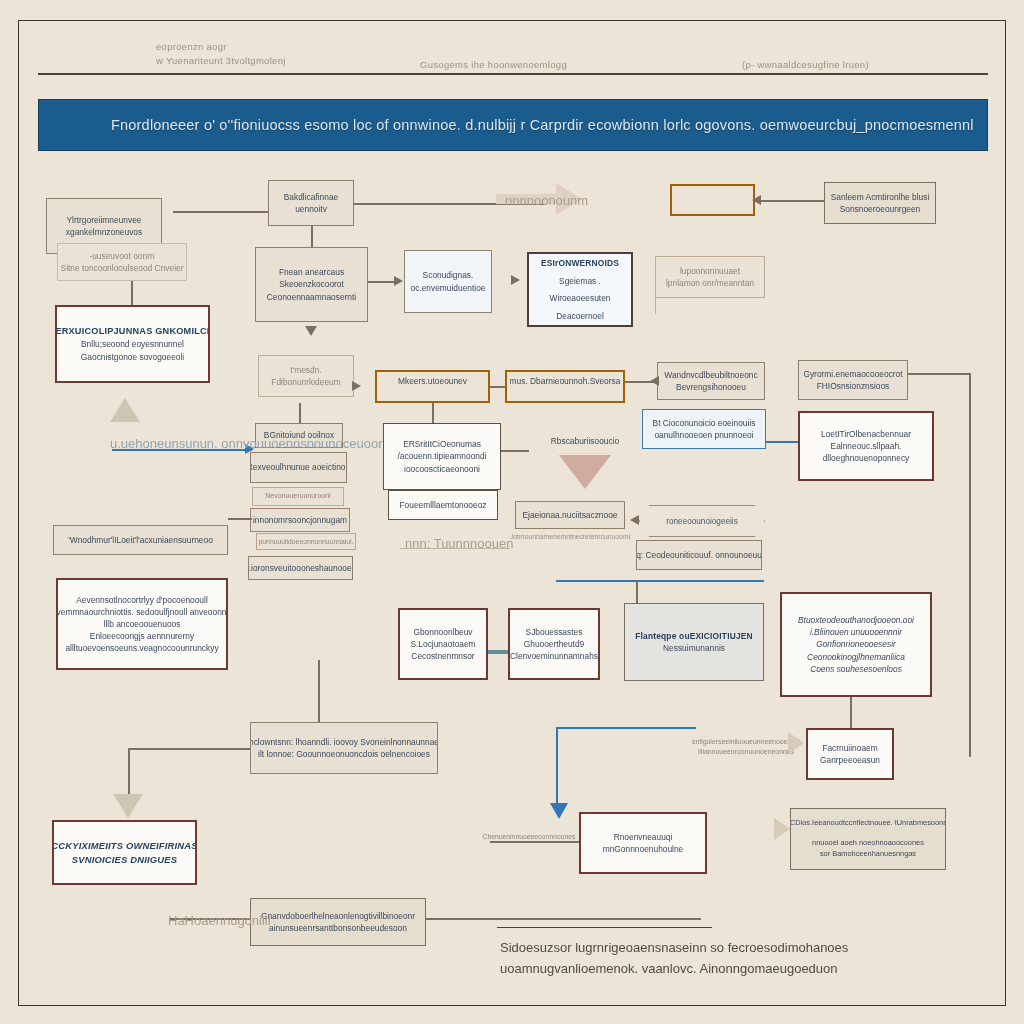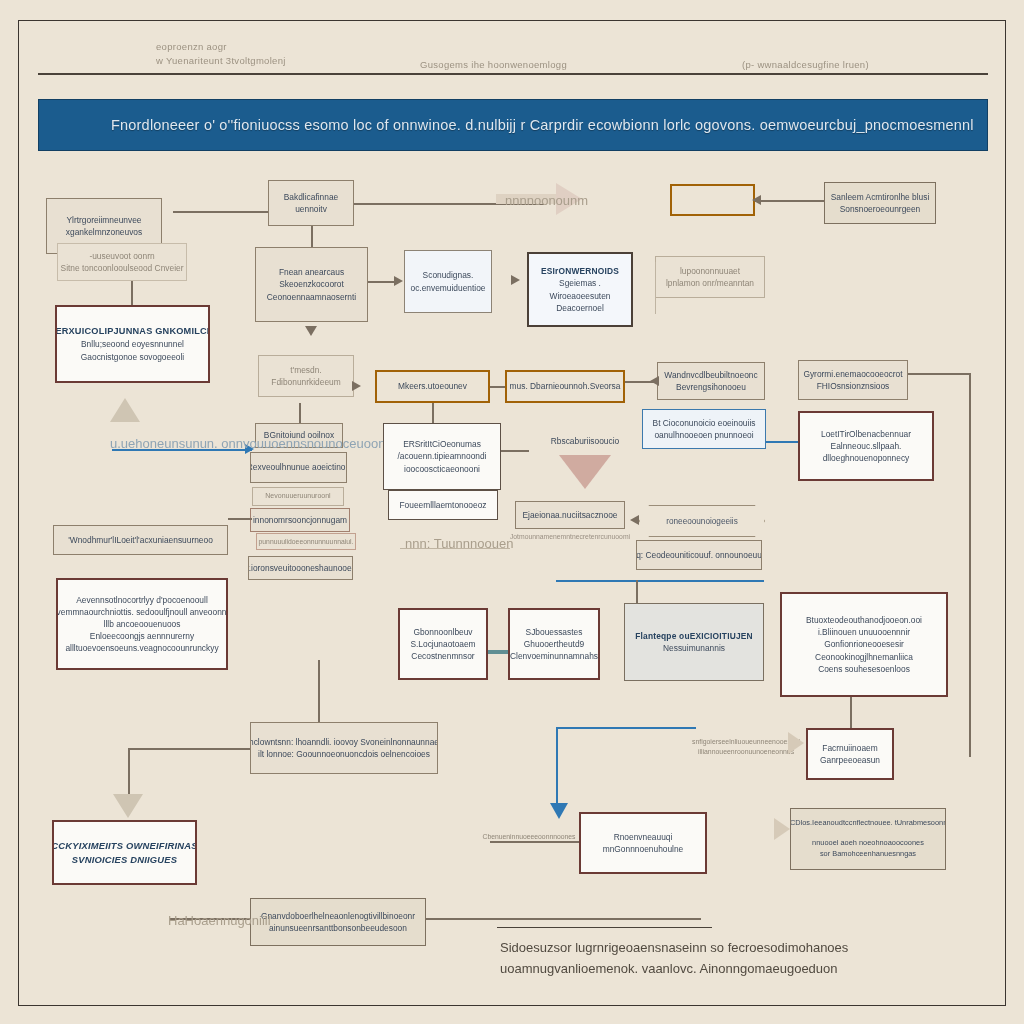--- a/index.html
+++ b/index.html
@@ -61,21 +61,21 @@
     overflow:hidden;
   }
   .node .ln{display:block;white-space:nowrap;}
   .node .ln.b{font-weight:bold;color:#26425f;letter-spacing:.2px;}
   .tan{background:#e8e0d2;border:1.6px solid #8d7f6c;}
   .tan2{background:#e5ddcd;border:1.6px solid #7d705f;}
   .white{background:#fbfaf7;border:2px solid #6b3a35;}
   .gray{background:#e3e3df;border:1.8px solid #7a6f60;}
   .bluish{background:#f2f5f9;border:1.5px solid #8d8375;}
   .blueline{background:#eef3f8;border:1.6px solid #3c79ad;}
-  .darkb{background:#ece4d6;border:2px solid #a16207;}
+  .darkb{background:#ece4d6;border:2px solid #a16207;justify-content:space-between;}
   .faint{background:#eae2d4;border:1.2px solid #b9ad9a;color:#8b8274;}
   .faint .ln{color:#8f8678;}
   
   .ln-h,.ln-v{position:absolute;background:#7b6f61;}
   .ln-h{height:1.6px;}
   .ln-v{width:1.6px;}
   .ln-h.blue,.ln-v.blue{background:#2f78b4;}
   .ln-h.blue{height:2.4px;}
   .ln-v.blue{width:2.4px;}
   .ln-h.faintc,.ln-v.faintc{background:#bfb4a2;height:1.2px;}
@@ -330,21 +330,21 @@
   </div>
   <div class="ln-h" style="left:488px;top:650px;width:20px;background:#5f8e93;height:4px;"></div>
 
   <div class="node gray" style="left:624px;top:603px;width:140px;height:78px;">
     <span class="ln b">Flanteqpe ouEXICIOITIUJEN</span>
     <span class="ln">Nessuimunannis</span>
   </div>
   <div class="ln-h blue" style="left:556px;top:580px;width:208px;"></div>
   <div class="ln-v" style="left:636px;top:580px;height:23px;"></div>
 
-  <div class="node white" style="left:780px;top:592px;width:168px;height:105px;">
+  <div class="node white" style="left:780px;top:592px;width:152px;height:105px;font-style:italic;">
     <span class="ln">Btuoxteodeouthanodjooeon.ooi</span>
     <span class="ln">i.Bliinouen unuuooennnir</span>
     <span class="ln">Gonfionrioneooesesir</span>
     <span class="ln">Ceonookinogjlhnemanliica</span>
     <span class="ln">Coens souhesesoenloos</span>
   </div>
 
   <div class="node white" style="left:806px;top:728px;width:88px;height:52px;">
     <span class="ln">Facrnuiinoaem</span>
     <span class="ln">Ganrpeeoeasun</span>

